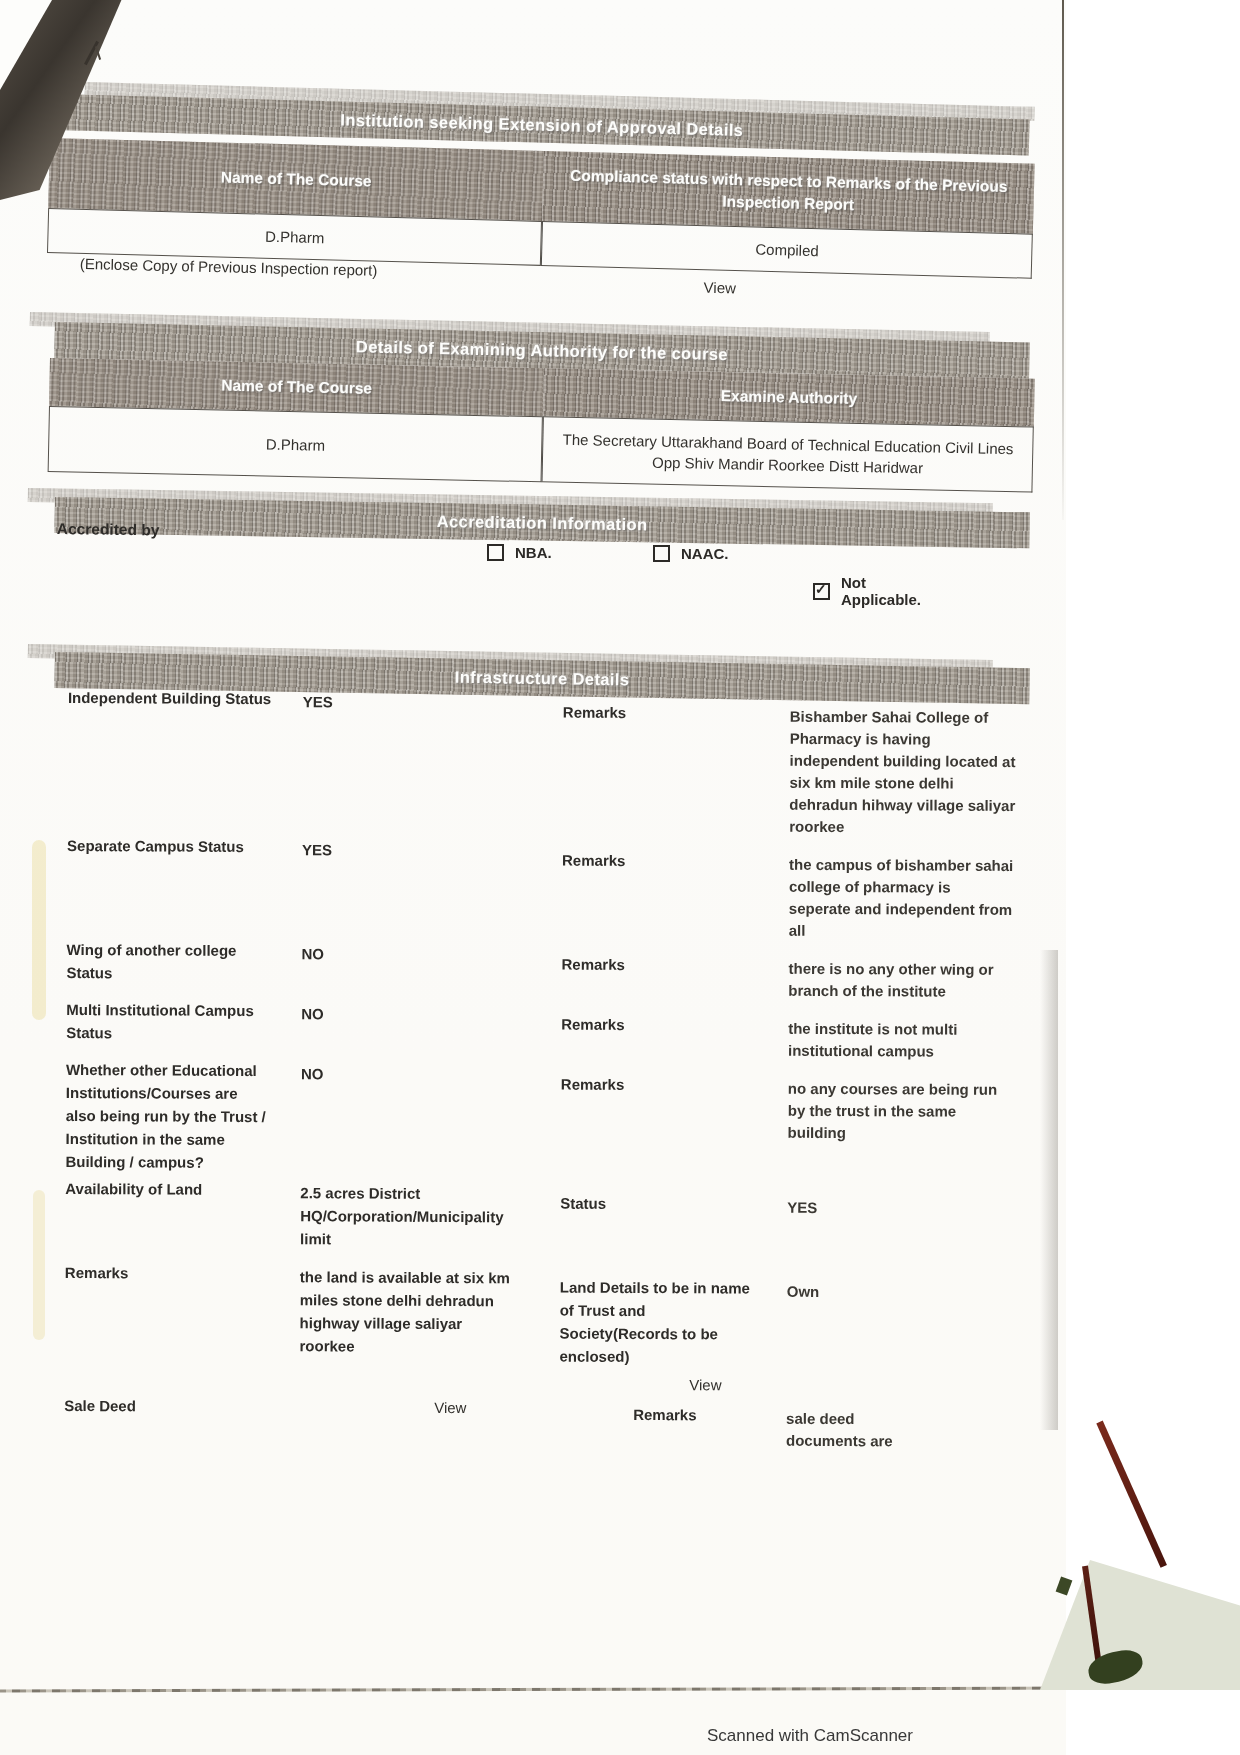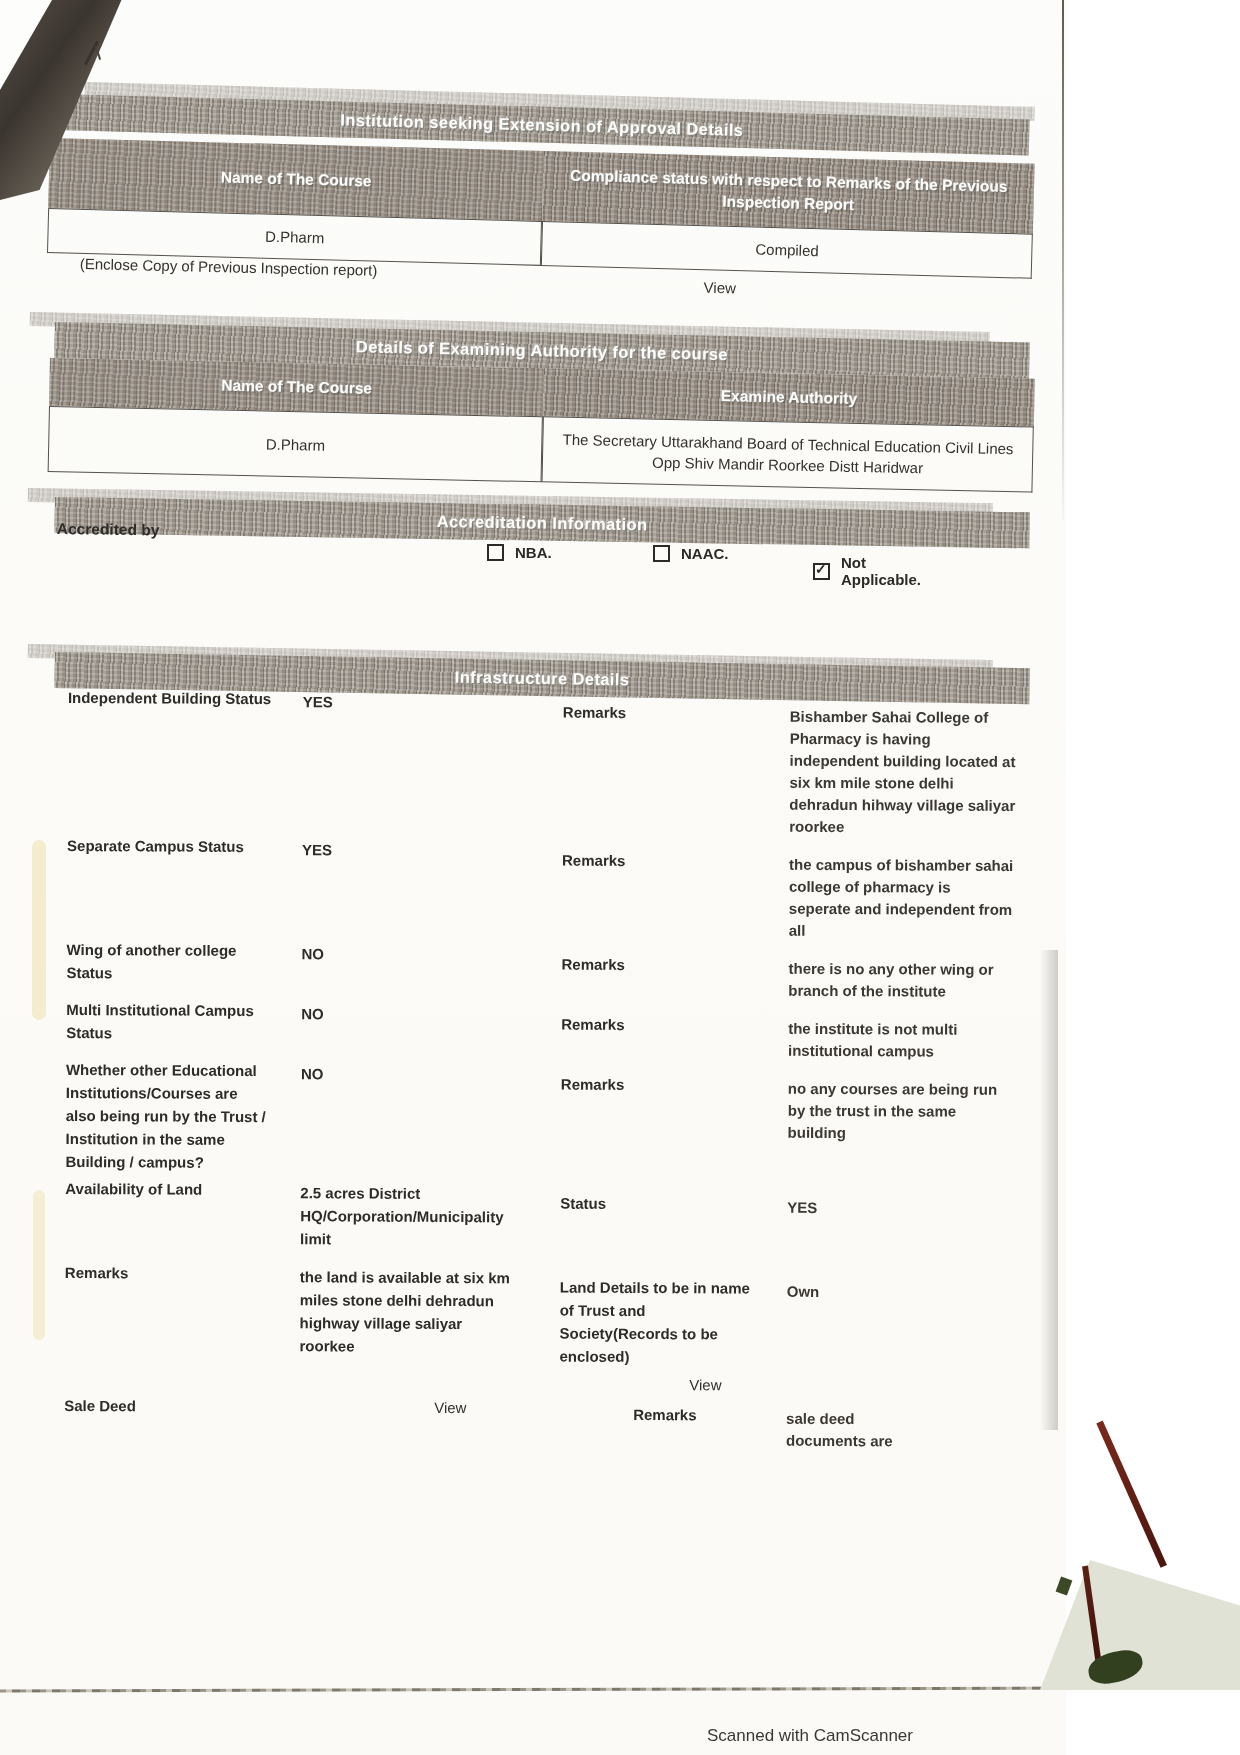--- a/index.html
+++ b/index.html
@@ -129,21 +129,21 @@
   </div>
   <div class="txt bold" style="left:57px; top:520px; font-size:15.5px; transform:rotate(.8deg);">Accredited by</div>
   <div class="opt" style="left:487px; top:543px;">
     <span class="cbx"></span>
     <span>NBA.</span>
   </div>
   <div class="opt" style="left:653px; top:544px;">
     <span class="cbx"></span>
     <span>NAAC.</span>
   </div>
-  <div class="opt" style="left:813px; top:554px; width:105px;">
+  <div class="opt" style="left:813px; top:574px; width:105px;">
     <span class="cbx checked"></span>
     <span style="width:78px;">Not Applicable.</span>
   </div>
 
   <div class="halo" style="left:28px; top:644px; width:965px; transform:rotate(.95deg);"></div>
   <div class="band" style="top:652px; transform:rotate(.95deg);">
     <span>Infrastructure Details</span>
   </div>
 
   <div class="infra">

